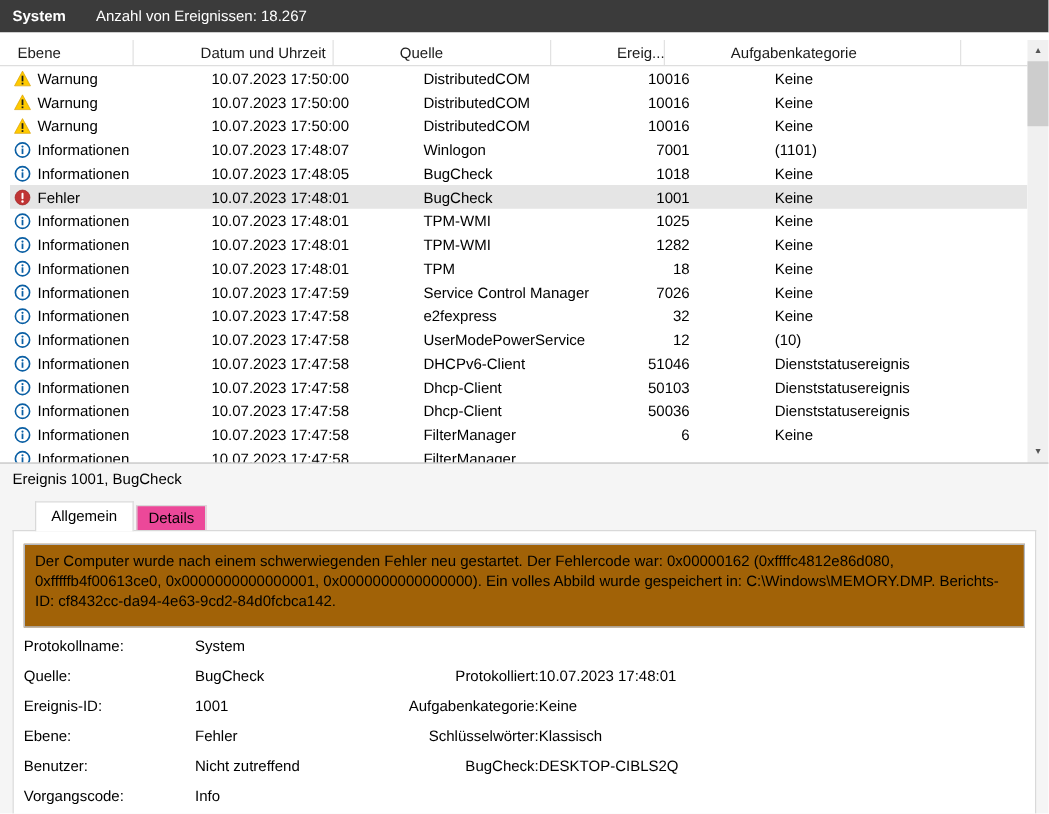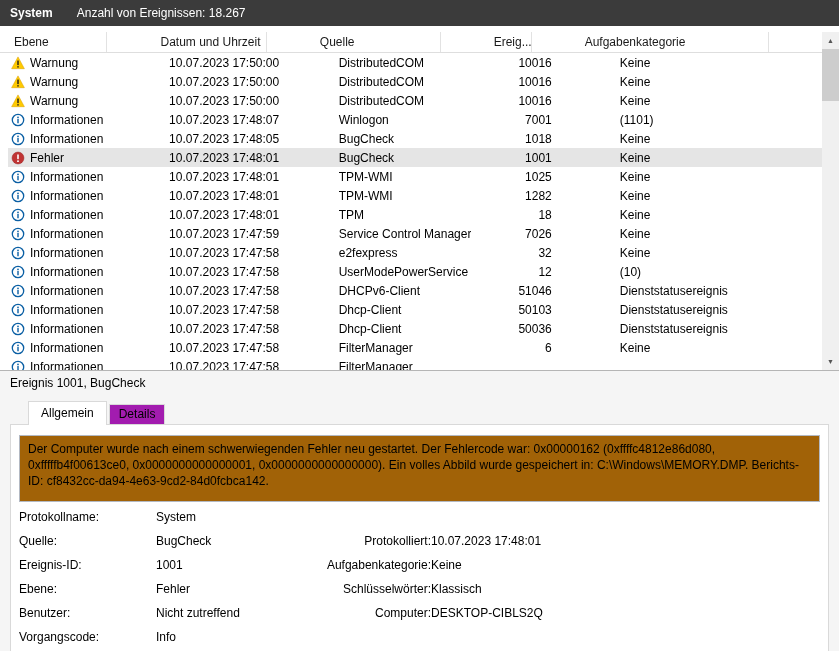--- a/index.html
+++ b/index.html
@@ -37,21 +37,21 @@
   .sb-btn { width:17px; height:17px; display:flex; align-items:center; justify-content:center;
     font-size:7px; color:#555; flex:0 0 17px; }
   .sb-thumb { width:17px; height:52px; background:#cdcdcd; flex:0 0 52px; }
   .sb-spacer { flex:1; }
 
   
   .splitter { position:absolute; top:370px; left:0; right:0; height:1px; background:#b5b5b5; }
   .detail-pane { position:absolute; top:371px; left:0; right:0; bottom:0; background:#f5f5f5; }
   .detail-title { height:24px; display:flex; align-items:center; padding-left:10px; }
   .tabs { display:flex; align-items:flex-end; padding-left:28px; height:29px; position:relative; z-index:2; }
-  .tab { border:1px solid #d9d9d9; border-bottom:none; padding:2px 9px 3px; background:#a21caf;
+  .tab { border:1px solid #d9d9d9; border-bottom:none; padding:2px 9px 3px; background:#ec4899;
     margin-right:2px; position:relative; }
   .tab.active { background:#fff; padding:4px 12px 5px; margin-bottom:-1px; z-index:3; }
   .tab-page { position:absolute; top:53px; left:10px; right:10px; bottom:0; background:#fff;
     border:1px solid #d9d9d9; border-bottom:none; padding:10px 8px 0 8px; overflow:hidden; z-index:1; }
   .desc-box { background:#a16207; border:1px solid #b3b9c3; padding:5px 8px; line-height:16px;
     height:67px; overflow:hidden; }
   .fields { margin-top:8px; }
   .field-row { display:flex; height:24px; align-items:flex-start; }
   .fl { width:137px; flex:0 0 137px; }
   .fv { width:155px; flex:0 0 155px; }
@@ -400,21 +400,21 @@
           </div>
           <div class="field-row">
             <span class="fl">Ebene:</span>
             <span class="fv">Fehler</span>
             <span class="fl2">Schlüsselwörter:</span>
             <span class="fv2">Klassisch</span>
           </div>
           <div class="field-row">
             <span class="fl">Benutzer:</span>
             <span class="fv">Nicht zutreffend</span>
-            <span class="fl2">Computer:</span>
+            <span class="fl2">BugCheck:</span>
             <span class="fv2">DESKTOP-CIBLS2Q</span>
           </div>
           <div class="field-row">
             <span class="fl">Vorgangscode:</span>
             <span class="fv">Info</span>
             <span class="fl2"></span>
             <span class="fv2"></span>
           </div>
         </div>
     </div>

